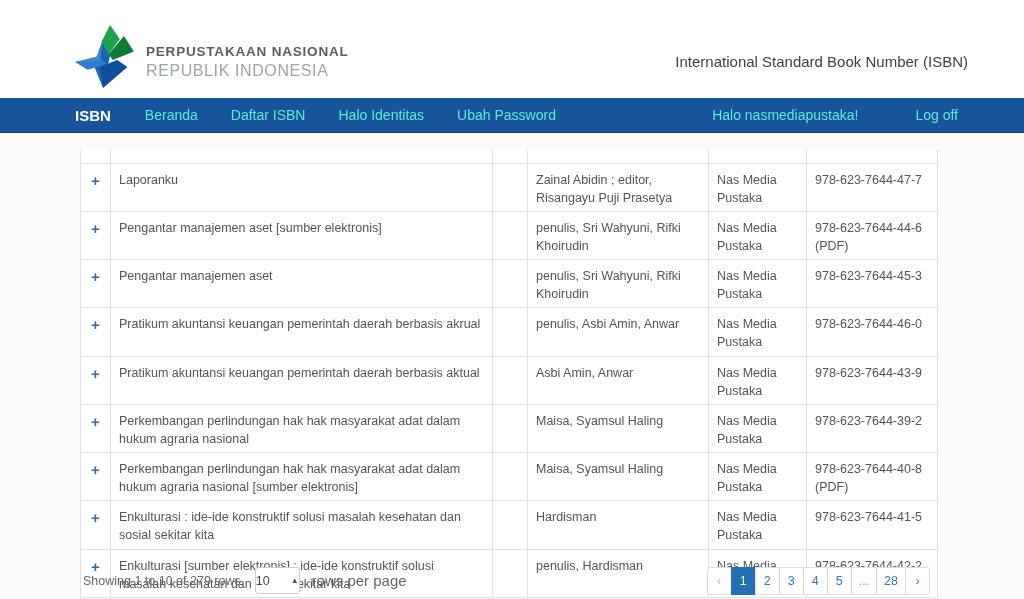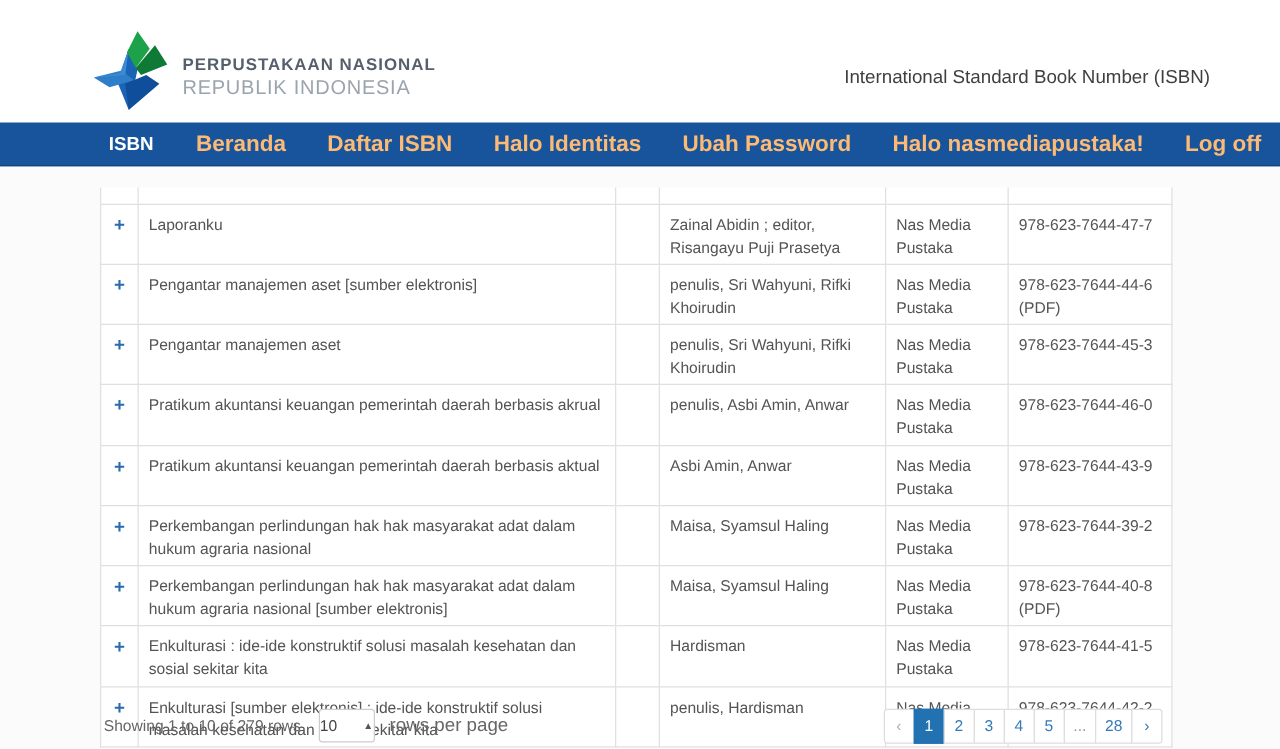--- a/index.html
+++ b/index.html
@@ -13,25 +13,25 @@
     background:#ffffff; display:flex; align-items:center; justify-content:space-between; }
   .brand { display:flex; align-items:center; margin-left:68px; }
   .logo { width:70px; height:78px; margin-right:8px; }
   .org-name { font-size:13.5px; font-weight:bold; letter-spacing:0.8px; color:#55606c; }
   .org-sub { font-size:16px; letter-spacing:0.6px; color:#9aa4ad; margin-top:3px; }
   .page-title { font-size:15px; color:#3f3f3f; margin-right:56px; }
 
   
   .main-nav { position:absolute; top:98px; left:0; width:1024px; height:35px;
     background:var(--nav-blue,#17549c); display:flex; align-items:center;
-    border-bottom:1px solid #0f4584;padding-left:12px; }
+    border-bottom:1px solid #0f4584; }
   .nav-left { display:flex; align-items:center; margin-left:75px; }
   .nav-brand { color:#ffffff; font-weight:bold; font-size:15px; margin-right:34px; cursor:pointer; }
-  .nav-item { color:#fdba74; font-size:18px; margin-right:33px; cursor:pointer; white-space:nowrap;font-weight:bold; }
-  .nav-right { margin-left:auto; display:flex; align-items:center; }
+  .nav-item { color:#5eead4; font-size:14px; margin-right:33px; cursor:pointer; white-space:nowrap; }
+  .nav-right { margin-left:auto; display:flex; align-items:center;gap:24px; }
   .nav-right .nav-item:last-child { margin-right:66px; }
 
   
   .table-wrap { position:absolute; top:150px; left:80px; width:857px; background:#ffffff; }
   table { border-collapse:collapse; table-layout:fixed; width:857px; }
   td { border:1px solid #e0e0e0; vertical-align:top; padding:7px 8px 4px 8px;
        font-size:12.5px; color:#545454; line-height:1.45; overflow:hidden; }
   tr.cutoff-row td { height:13px; padding:0; border-top:none; }
   tr.data-row td { height:44px; }
   tr.data-row.first td { height:47px; }

